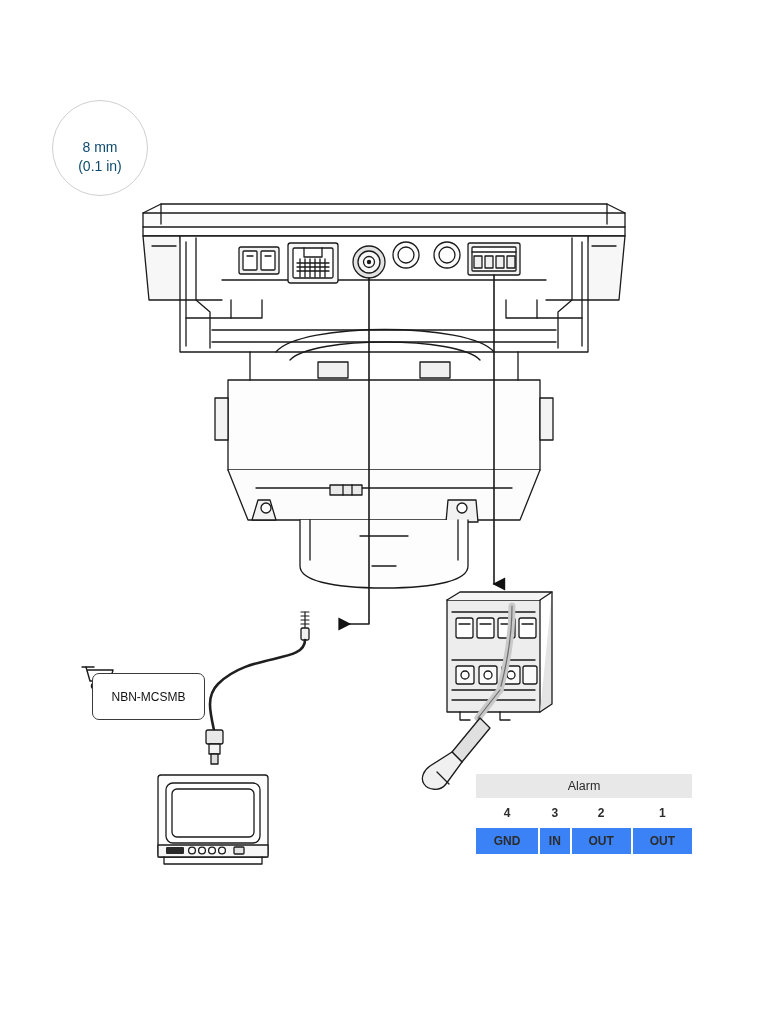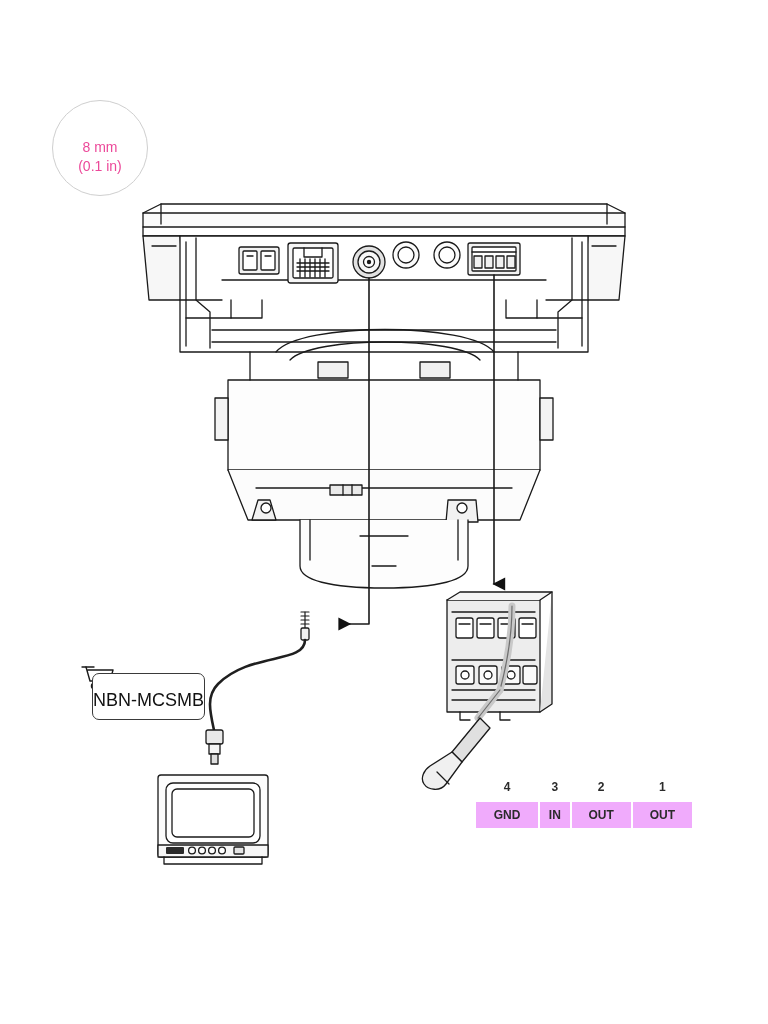--- a/index.html
+++ b/index.html
@@ -41,42 +41,42 @@
     box-sizing: border-box;
   }
   .strip-label {
     position: absolute;
     left: 52px;
     top: 138px;
     width: 96px;
     text-align: center;
     font-size: 14px;
     line-height: 19px;
-    color: #ec4899;
+    color: #0c4a6e;
   }
 
   
   .device-box {
     position: absolute;
     left: 92px;
     top: 673px;
     width: 113px;
     height: 47px;
     border: 1.3px solid #3a3a3a;
     border-radius: 7px;
     background: #ffffff;
     box-sizing: border-box;
   }
   .device-box-label {
     position: absolute;
     left: 92px;
     top: 690px;
     width: 113px;
     text-align: center;
-    font-size: 18px;
+    font-size: 12px;
     color: #111;
   }
 
   
   .alarm-table {
     position: absolute;
     left: 474px;
     top: 772px;
     width: 220px;
     border-collapse: collapse;
@@ -92,21 +92,21 @@
   .alarm-table .hdr {
     background: #e8e8e8;
     font-size: 12.5px;
   }
   .alarm-table .num {
     background: #ffffff;
     font-weight: bold;
     height: 26px;
   }
   .alarm-table .fn {
-    background: #f0abfc;
+    background: #3b82f6;
     font-weight: bold;
     height: 26px;
   }
 </style>
 </head>
 <body>
 
 <div class="stage">
 
   <svg class="layer" viewBox="0 0 768 1024">
@@ -320,20 +320,23 @@
   <div class="strip-label">
     <div>8 mm</div>
     <div>(0.1 in)</div>
   </div>
 
   <div class="device-box"></div>
   <div class="device-box-label">NBN-MCSMB</div>
 
   <table class="alarm-table">
     <tbody>
+        <tr>
+      <td class="hdr" colspan="4">Alarm</td>
+    </tr>
     <tr>
       <td class="num">4</td>
       <td class="num">3</td>
       <td class="num">2</td>
       <td class="num">1</td>
     </tr>
     <tr>
       <td class="fn">GND</td>
       <td class="fn">IN</td>
       <td class="fn">OUT</td>

